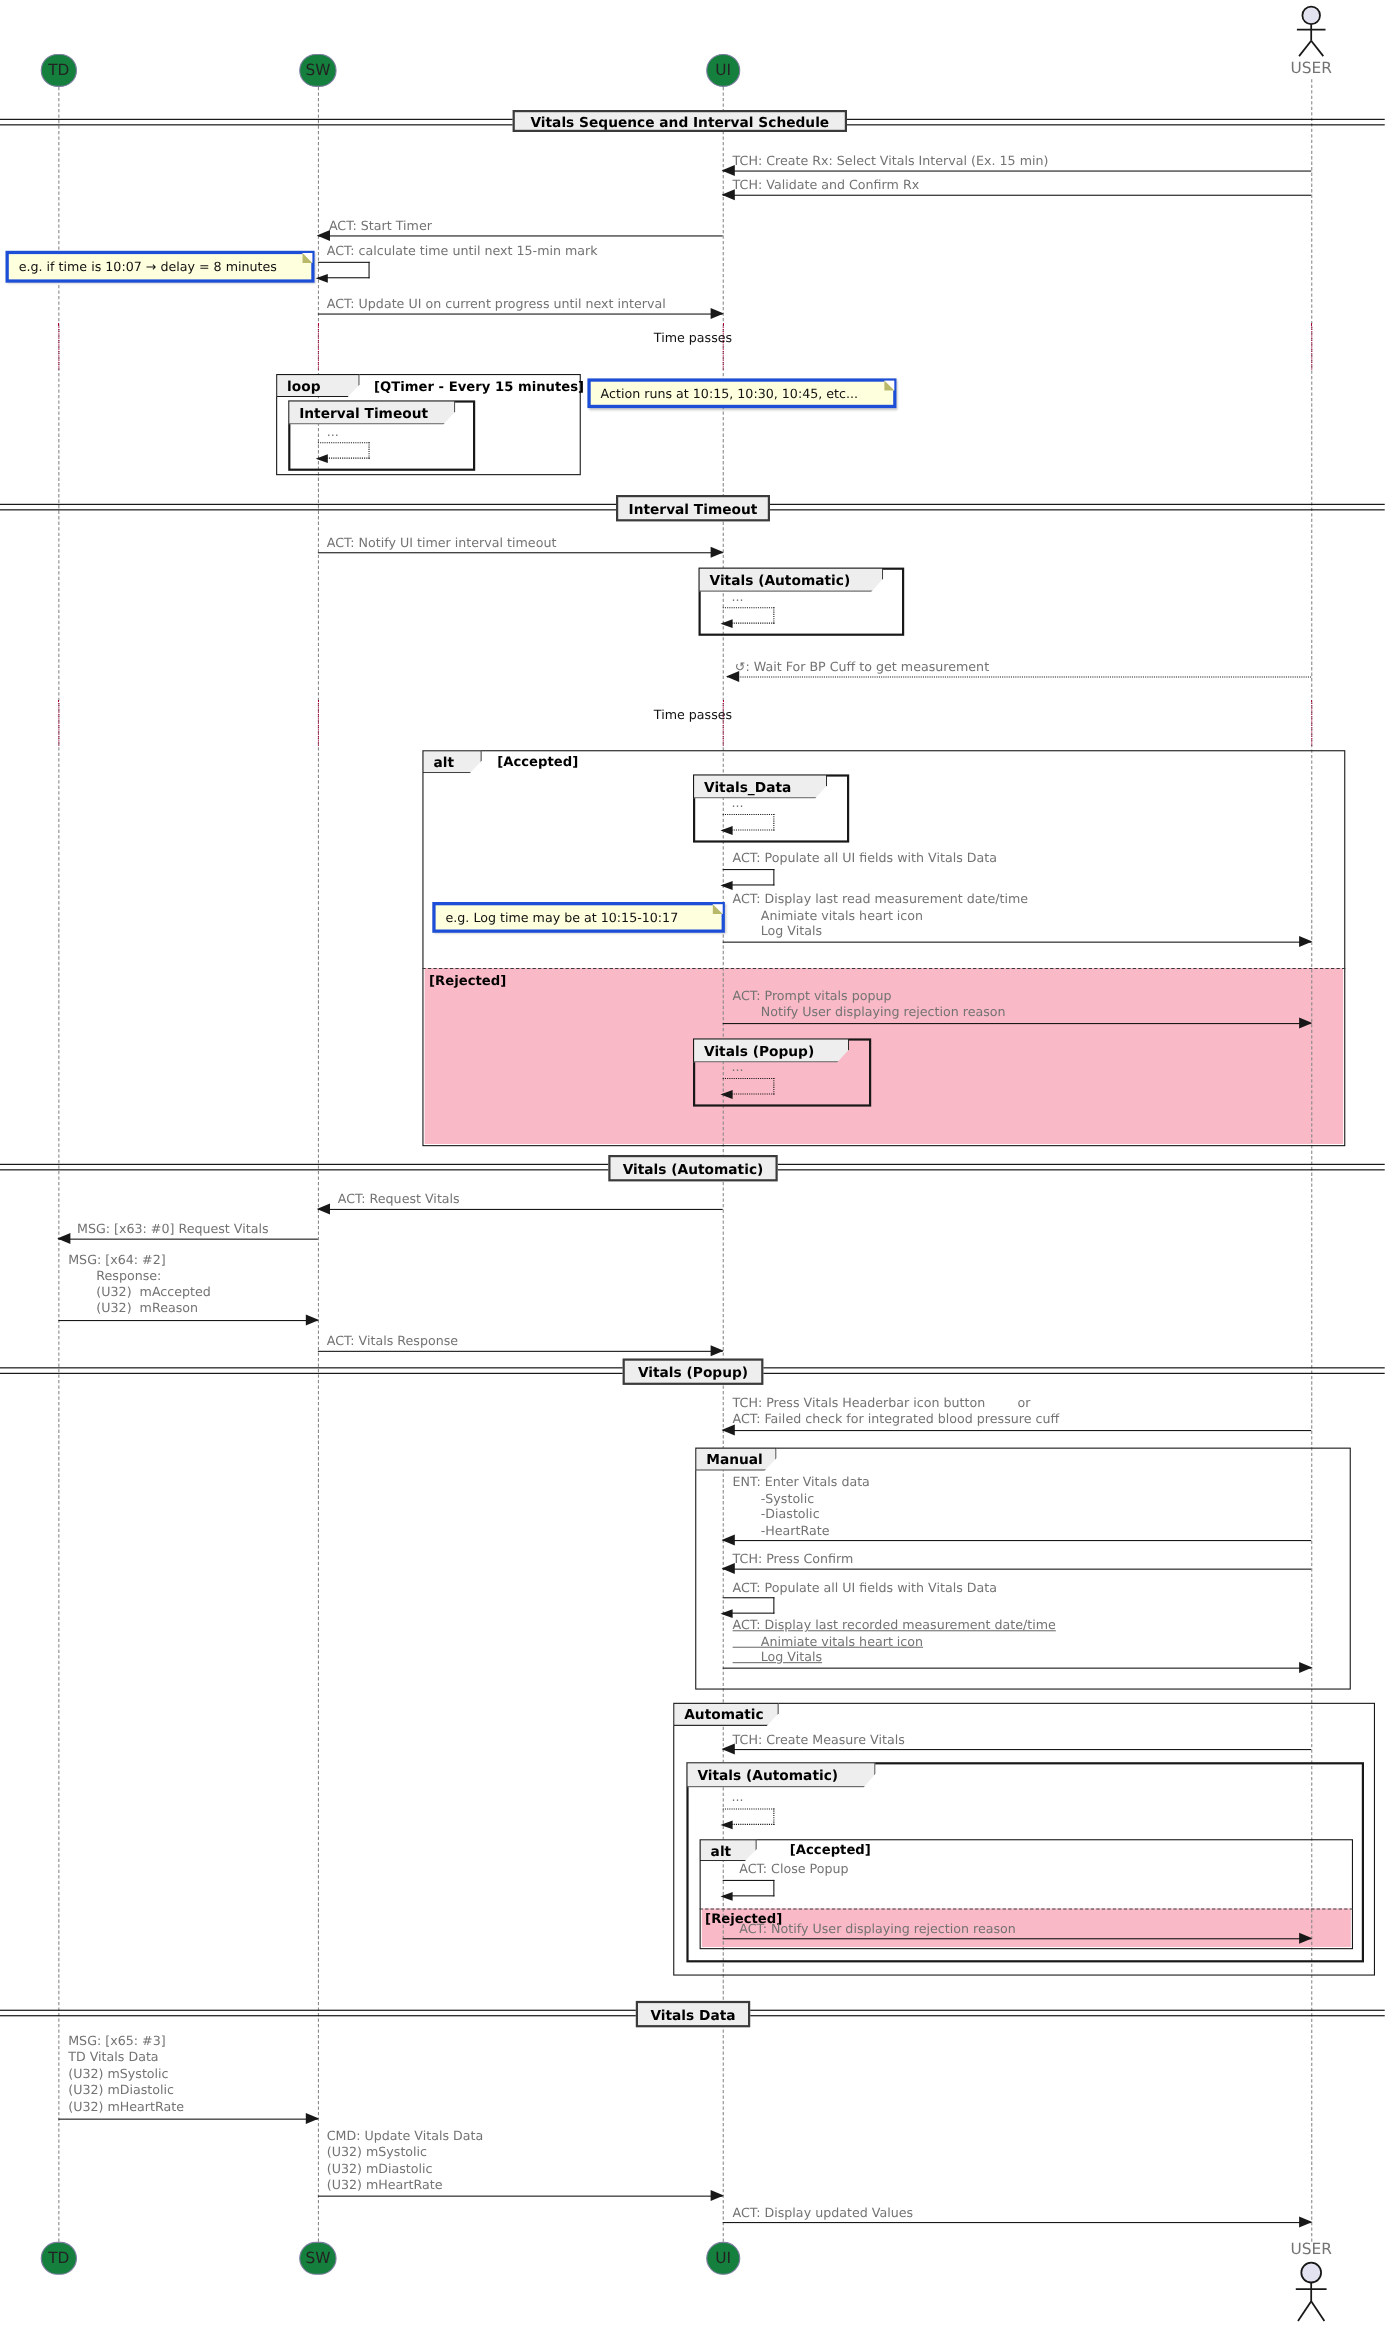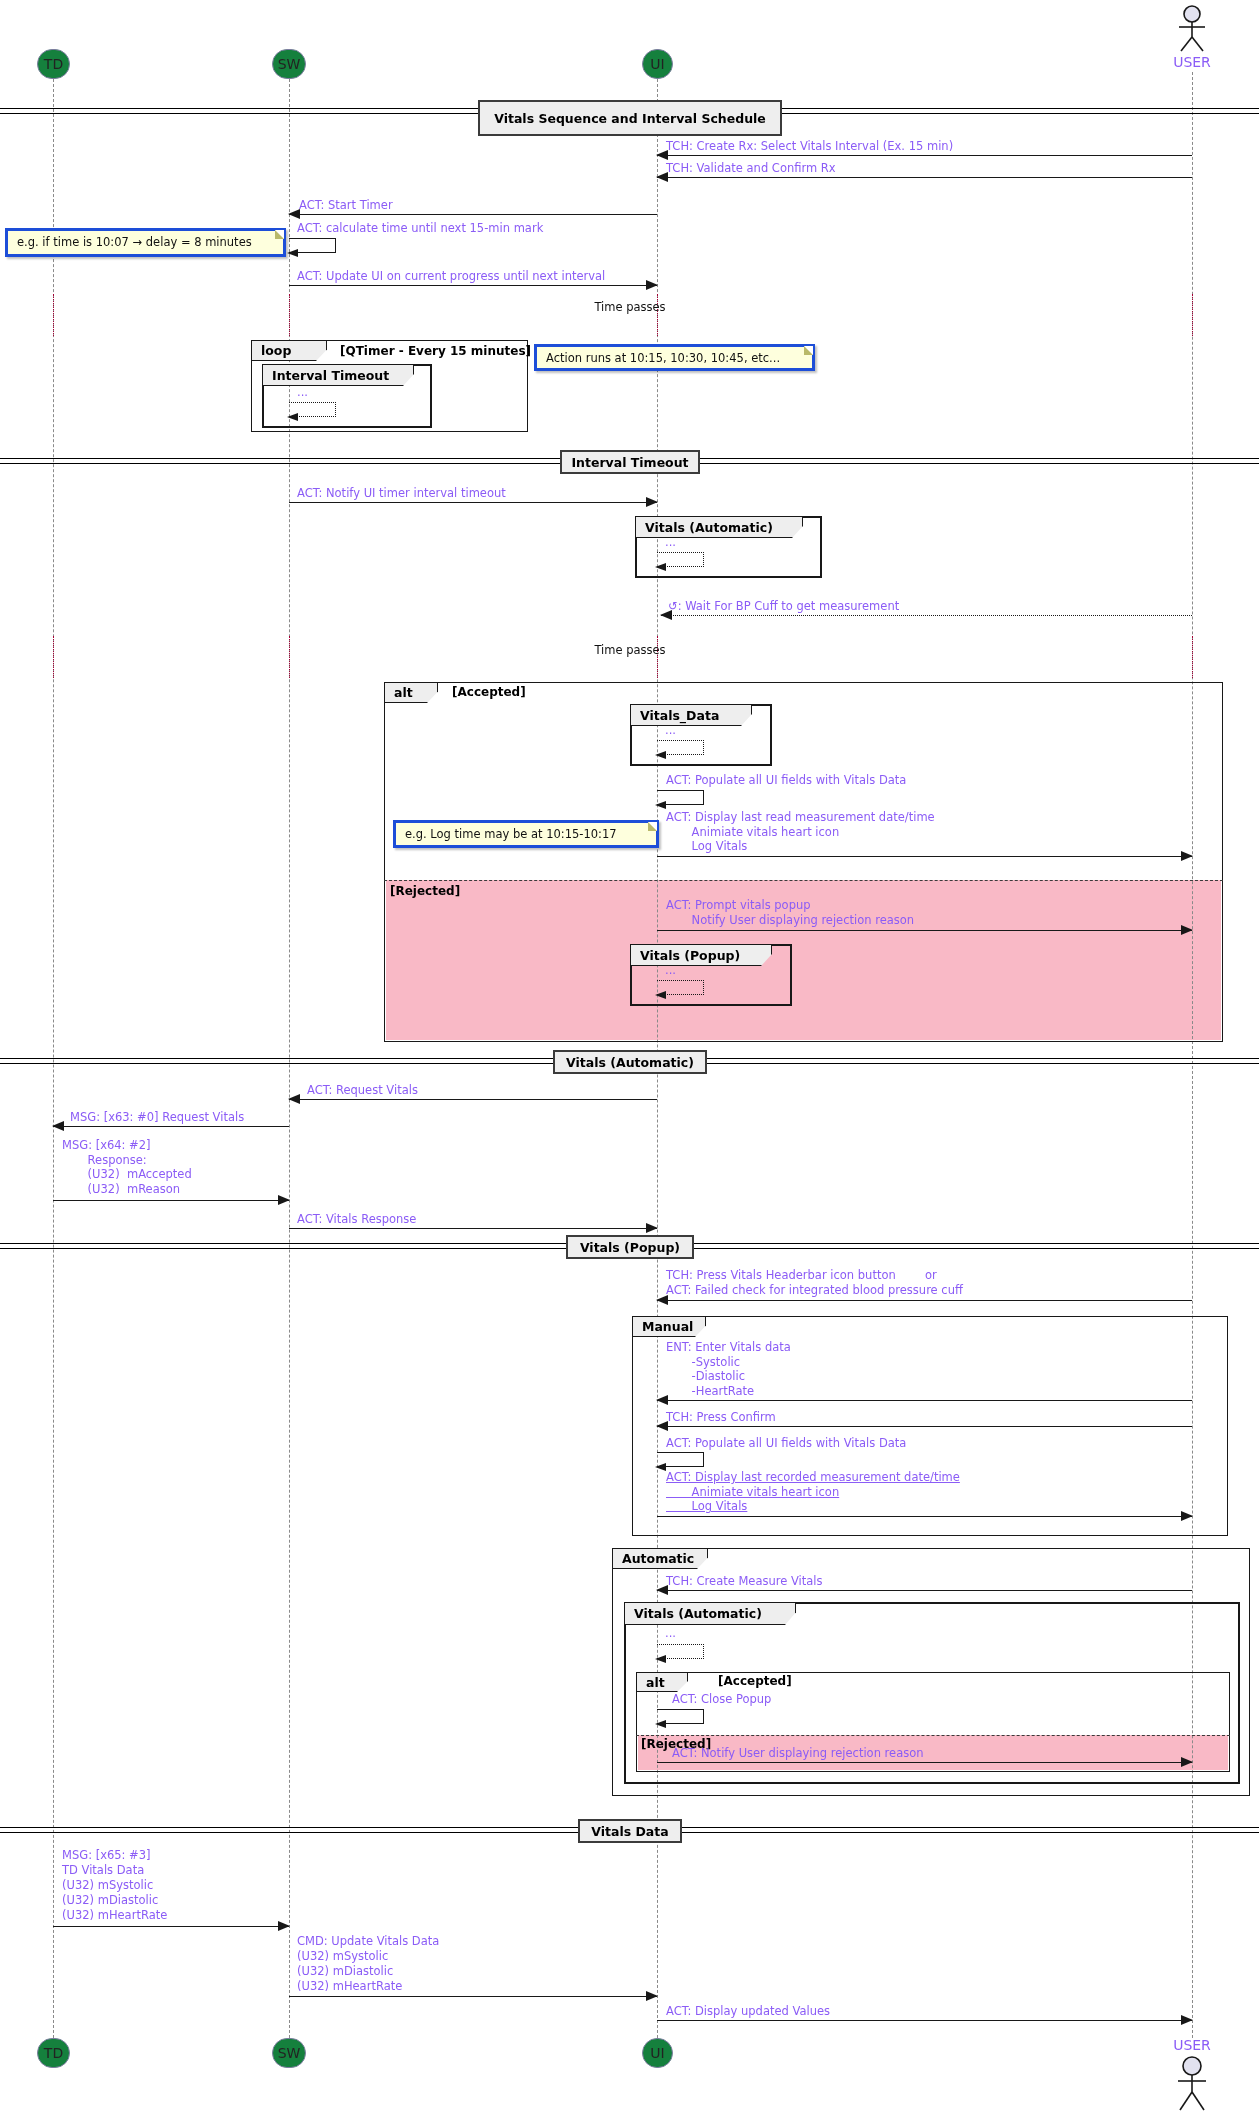--- a/index.html
+++ b/index.html
@@ -11,21 +11,21 @@
 
   .pbox{position:absolute;background:#15803d;border:1.4px solid #7d7da0;border-radius:15px;
         display:flex;align-items:center;justify-content:center;font-size:14px;color:#222;
         box-sizing:border-box;z-index:4;}
 
   .divline{position:absolute;left:0;width:1259px;height:0;border-top:1.3px solid #000;z-index:2;}
   .divlabel{position:absolute;background:#EEEEEE;border:2px solid #3b3b3b;font-weight:bold;
         font-size:12.5px;display:flex;align-items:center;justify-content:center;
         box-sizing:border-box;z-index:4;}
 
-  .msg{position:absolute;font-size:11.5px;line-height:14.6px;white-space:pre;color:#8b5cf6;z-index:3;}
+  .msg{position:absolute;font-size:11.5px;line-height:14.6px;white-space:pre;color:#737373;z-index:3;}
   .guard{position:absolute;font-weight:bold;font-size:12px;white-space:pre;color:#000;z-index:3;}
 
   .arrow{position:absolute;height:0;border-top:1.5px solid #181818;z-index:3;}
   .arrow.dotted{border-top-style:dotted;border-top-width:1.4px;}
   .arrow.hl::before{content:"";position:absolute;left:-1px;top:-6px;width:0;height:0;
         border-top:5px solid transparent;border-bottom:5px solid transparent;
         border-right:12px solid #181818;}
   .arrow.hr::after{content:"";position:absolute;right:-1px;top:-6px;width:0;height:0;
         border-top:5px solid transparent;border-bottom:5px solid transparent;
         border-left:12px solid #181818;}
@@ -84,21 +84,21 @@
     <line x1="24" y1="33" x2="35" y2="47" stroke="#181818" stroke-width="1.6"></line>
   </svg>
   <div class="msg" style="left:1160px;top:55px;width:64px;text-align:center;font-size:14px;">USER</div>
 
   <div class="pbox" style="left:37px;top:49px;width:33px;height:30px;">TD</div>
   <div class="pbox" style="left:272px;top:49px;width:34px;height:30px;">SW</div>
   <div class="pbox" style="left:642px;top:49px;width:31px;height:30px;">UI</div>
 
   <div class="divline" style="top:108px;"></div>
   <div class="divline" style="top:113px;"></div>
-  <div class="divlabel" style="left:478px;top:100px;width:304px;height:36px;">Vitals Sequence and Interval Schedule</div>
+  <div class="divlabel" style="left:466px;top:100px;width:304px;height:20px;">Vitals Sequence and Interval Schedule</div>
 
   <div class="msg" style="left:666px;top:139px;">TCH: Create Rx: Select Vitals Interval (Ex. 15 min)</div>
   <div class="arrow hl" style="left:657px;top:155px;width:535px;"></div>
   <div class="msg" style="left:666px;top:161px;">TCH: Validate and Confirm Rx</div>
   <div class="arrow hl" style="left:657px;top:177px;width:535px;"></div>
 
   <div class="msg" style="left:299px;top:198px;">ACT: Start Timer</div>
   <div class="arrow hl" style="left:289px;top:214px;width:368px;"></div>
 
   <div class="msg" style="left:297px;top:221px;">ACT: calculate time until next 15-min mark</div>

